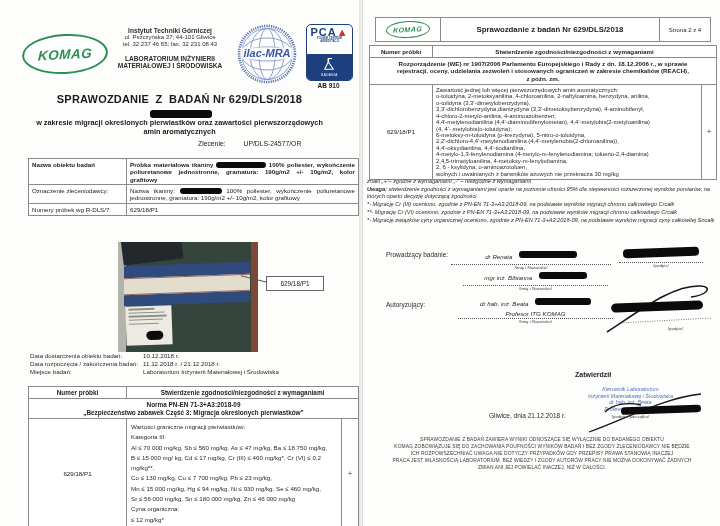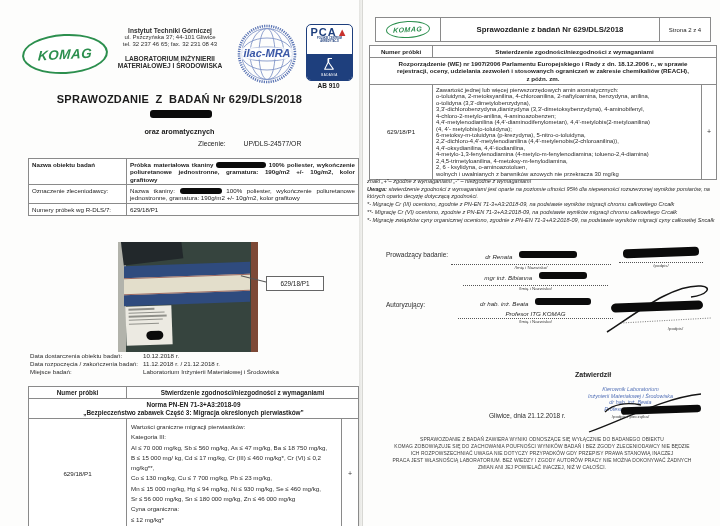--- a/index.html
+++ b/index.html
@@ -105,22 +105,22 @@
           <path d="M9 2 h6 M10 2 v6 L17 18 H4 L9 8 V2" fill="none" stroke="#ffffff" stroke-width="1.6" stroke-linejoin="round"></path>
         </svg>
         <div class="pca-badania">BADANIA</div>
       </div>
     </div>
     <div class="abs ab-num" style="left:306px;top:82px;width:45px;">AB 910</div>
 
     <div class="abs doc-title" style="left:0;top:93px;width:359px;">SPRAWOZDANIE  Z  BADAŃ Nr 629/DLS/2018</div>
     <div class="abs doc-sub" style="left:8px;top:109px;width:343px;">
       <span class="redact" style="width:62px;height:8px;margin-left:3px;"></span><br>
-      <br>
-      <span>oraz aromatycznych</span>
+      <span>w zakresie migracji określonych pierwiastków oraz zawartości pierwszorzędowych</span><br>
+      <span>amin aromatycznych</span>
     </div>
     <div class="abs order-line" style="left:198px;top:140px;">
       <span>Zlecenie:</span>
       <span style="margin-left:16px;">UP/DLS-24577/OR</span>
     </div>
 
     <div class="abs tbl" style="left:28px;top:158px;width:329px;">
       <div class="trow">
         <div class="tc lbl-col bold">Nazwa obiektu badań</div>
         <div class="tc val-col bold">

